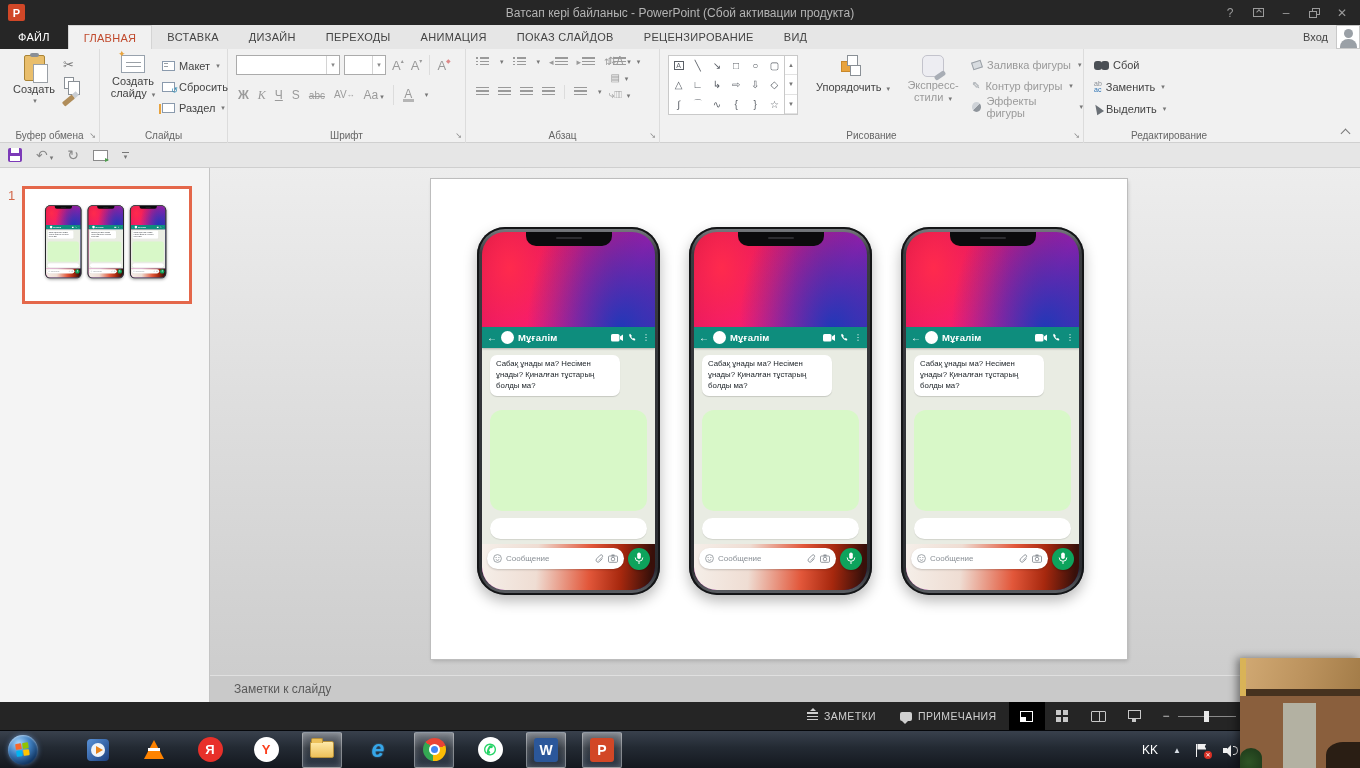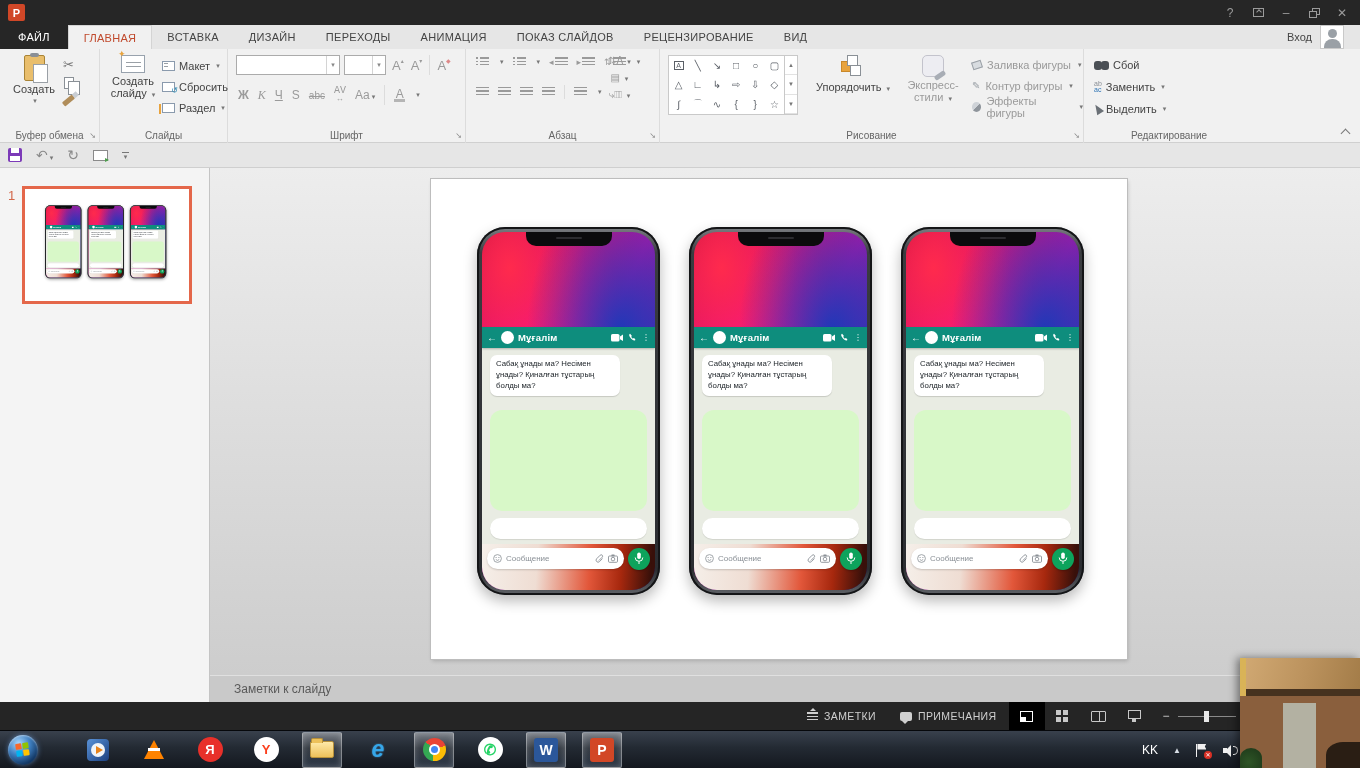--- a/index.html
+++ b/index.html
@@ -22,21 +22,21 @@
   .wc-restore i{position:absolute;border:1px solid #9b9b9b;width:8px;height:7px;display:block;}
   .wc-restore i:first-child{right:0;top:0;}
   .wc-restore i:last-child{left:0;bottom:0;background:#262626;}
 
   
   .tabrow{position:absolute;left:0;top:25px;width:1360px;height:24px;background:#e6e6e6;
           display:flex;align-items:stretch;font-size:11px;}
   .tab{display:flex;align-items:center;padding:0 15px;color:#444;letter-spacing:.3px;}
   .tab-file{background:#262626;color:#fff;padding:0 18px;}
   .tab-active{background:#f1f1f1;color:#c0492c;border:1px solid #d4d4d4;border-bottom:none;}
-  .signin{position:absolute;right:16px;top:0;height:24px;display:flex;align-items:center;gap:8px;color:#444;}
+  .signin{position:absolute;right:0;top:0;height:24px;display:flex;align-items:center;gap:8px;color:#444;}
   .signin-avatar{width:24px;height:24px;background:#fff;border:1px solid #c9c9c9;position:relative;}
   .signin-avatar::before{content:"";position:absolute;left:7px;top:3px;width:9px;height:9px;border-radius:50%;background:#9aa0a6;}
   .signin-avatar::after{content:"";position:absolute;left:3px;bottom:0;width:17px;height:9px;border-radius:8px 8px 0 0;background:#9aa0a6;}
 
   
   .ribbon{position:absolute;left:0;top:49px;width:1360px;height:94px;background:#f1f1f1;
           display:flex;border-bottom:1px solid #d0d0d0;}
   .grp{position:relative;height:94px;border-right:1px solid #dcdcdc;flex-shrink:0;}
   .grp-label{position:absolute;bottom:2px;left:0;right:0;text-align:center;font-size:10px;color:#666;}
   .launcher{position:absolute;bottom:3px;right:3px;font-size:8px;color:#8a8a8a;}
@@ -82,21 +82,21 @@
   .fsize{left:116px;top:6px;width:42px;}
   .fbtn{display:inline-flex;align-items:center;justify-content:center;color:#9a9a9a;}
   .font-row1{position:absolute;left:164px;top:6px;display:flex;align-items:center;gap:7px;}
   .font-row2{position:absolute;left:10px;top:36px;display:flex;align-items:center;gap:9px;font-size:12px;color:#9a9a9a;}
   .fA{font-size:13px;position:relative;}
   .fA sup{font-size:6px;position:relative;top:-5px;}
   .f-bold{font-weight:bold;}
   .f-italic{font-style:italic;font-family:"Liberation Serif",serif;}
   .f-under{text-decoration:underline;}
   .f-strike{text-decoration:line-through;font-size:10px;}
-  .f-av{font-size:10px;display:flex;flex-direction:column;align-items:center;line-height:8px;font-family:Liberation Mono, monospace;}
+  .f-av{font-size:10px;display:flex;flex-direction:row;align-items:center;line-height:8px;}
   .f-av i{font-style:normal;font-size:8px;}
   .fcolor{display:flex;flex-direction:column;line-height:10px;align-items:center;}
   .fcolor i{width:11px;height:3px;background:#b5b5b5;}
   .vsep{width:1px;height:20px;background:#dcdcdc;}
 
   
   .g-para{width:194px;}
   .para-row1{position:absolute;left:10px;top:8px;display:flex;align-items:center;gap:9px;}
   .para-row2{position:absolute;left:10px;top:36px;display:flex;align-items:center;gap:9px;}
   .pl{display:inline-block;width:13px;height:10px;background:repeating-linear-gradient(to bottom,#9a9a9a 0 1.5px,transparent 1.5px 3.5px);}
@@ -310,20 +310,21 @@
       background:radial-gradient(circle at 40% 70%,#2e5526,#1c3518);}
   .ov-dark{position:absolute;right:0;bottom:0;width:34px;height:26px;border-radius:50% 0 0 0;background:#2a1e14;}
 </style>
 </head>
 <body>
 
 <div id="root">
 
   <div class="titlebar">
     <div class="app-icon">P</div>
+    <div class="tb-title">Ватсап кері байланыс - PowerPoint (Сбой активации продукта)</div>
     <div class="wc-group">
       <span class="wc">?</span>
       <span class="wc">
           <span class="wc-box"></span>
         </span>
       <span class="wc">–</span>
       <span class="wc">
           <span class="wc-restore">
             <i></i>
             <i></i>

